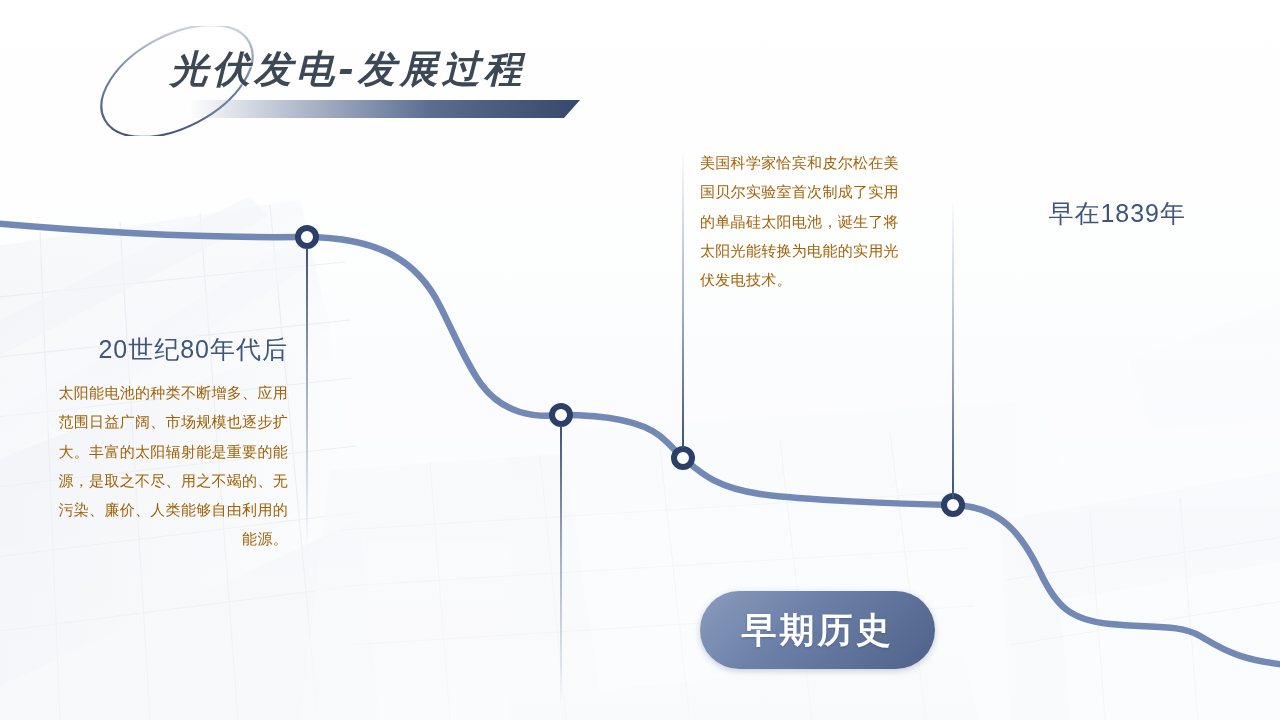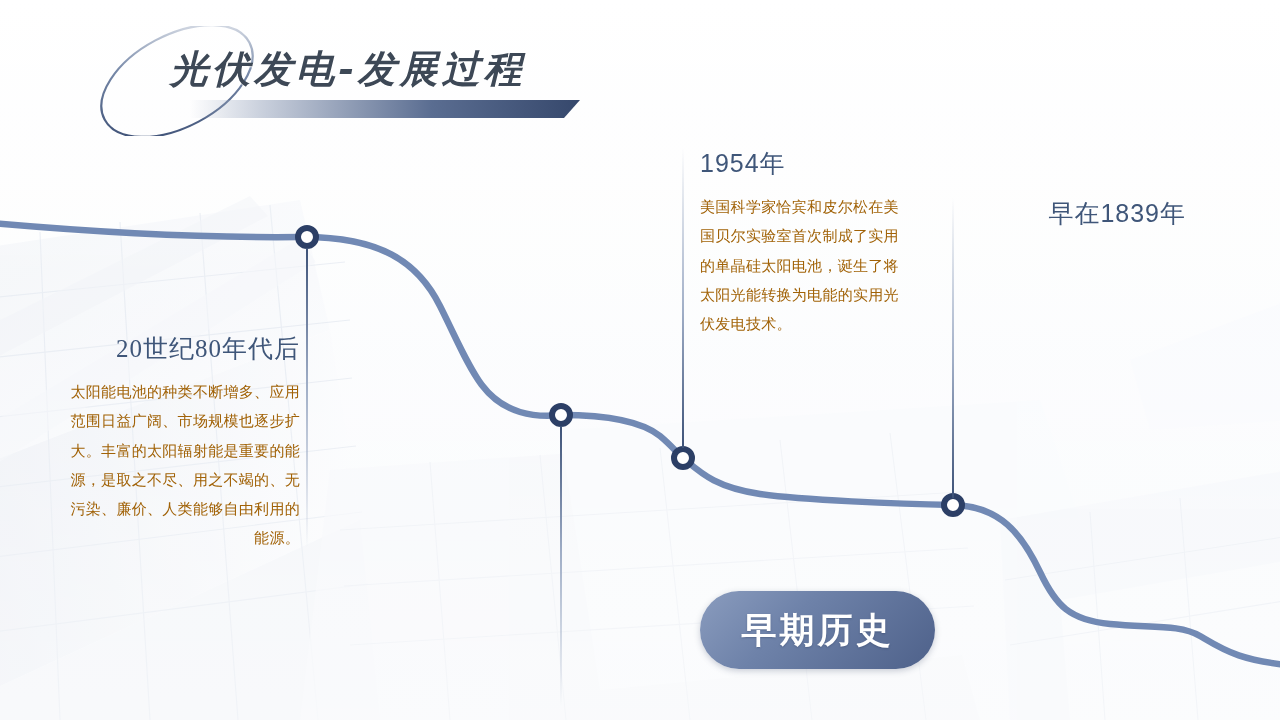--- a/index.html
+++ b/index.html
@@ -52,21 +52,21 @@
     margin:0 0 14px 0;font-size:25px;font-weight:400;
     color:#3f5679;letter-spacing:1px;line-height:1.2;
   }
   .block p{
     margin:0;font-size:15px;line-height:1.95;color:#a16207;
     letter-spacing:.3px;
   }
   .block.right{text-align:right;}
   .block.left{text-align:left;}
 
-  #block-80s{left:60px;top:334px;width:240px;font-family:Liberation Serif, serif;}
+  #block-80s{left:48px;top:334px;width:240px;}
   #block-70s{left:330px;top:520px;width:230px;}
   #block-1954{left:700px;top:148px;width:206px;}
   #block-1839{left:968px;top:198px;width:218px;text-align:right;}
 
   
   .pill{
     position:absolute;left:700px;top:591px;width:235px;height:78px;
     border-radius:39px;
     background:linear-gradient(135deg,#8a9cbe 0%,#6e82a9 38%,#4e618a 100%);
     box-shadow:0 2px 6px rgba(50,65,95,.25);
@@ -205,21 +205,20 @@
   <div class="divider div-up" style="left:682px;top:148px;height:300px;"></div>
   <div class="divider div-up" style="left:952px;top:198px;height:300px;"></div>
 
   <div class="block right" id="block-80s">
     <h3>20世纪80年代后</h3>
     <p>太阳能电池的种类不断增多、应用范围日益广阔、市场规模也逐步扩大。丰富的太阳辐射能是重要的能源，是取之不尽、用之不竭的、无污染、廉价、人类能够自由利用的能源。</p>
   </div>
 
 
   <div class="block left" id="block-1954">
-    <h3>1954年</h3>
     <p>美国科学家恰宾和皮尔松在美国贝尔实验室首次制成了实用的单晶硅太阳电池，诞生了将太阳光能转换为电能的实用光伏发电技术。</p>
   </div>
 
   <div class="block left" id="block-1839">
     <h3>早在1839年</h3>
   </div>
 
   <div class="pill">
     <span>早期历史</span>
   </div>

